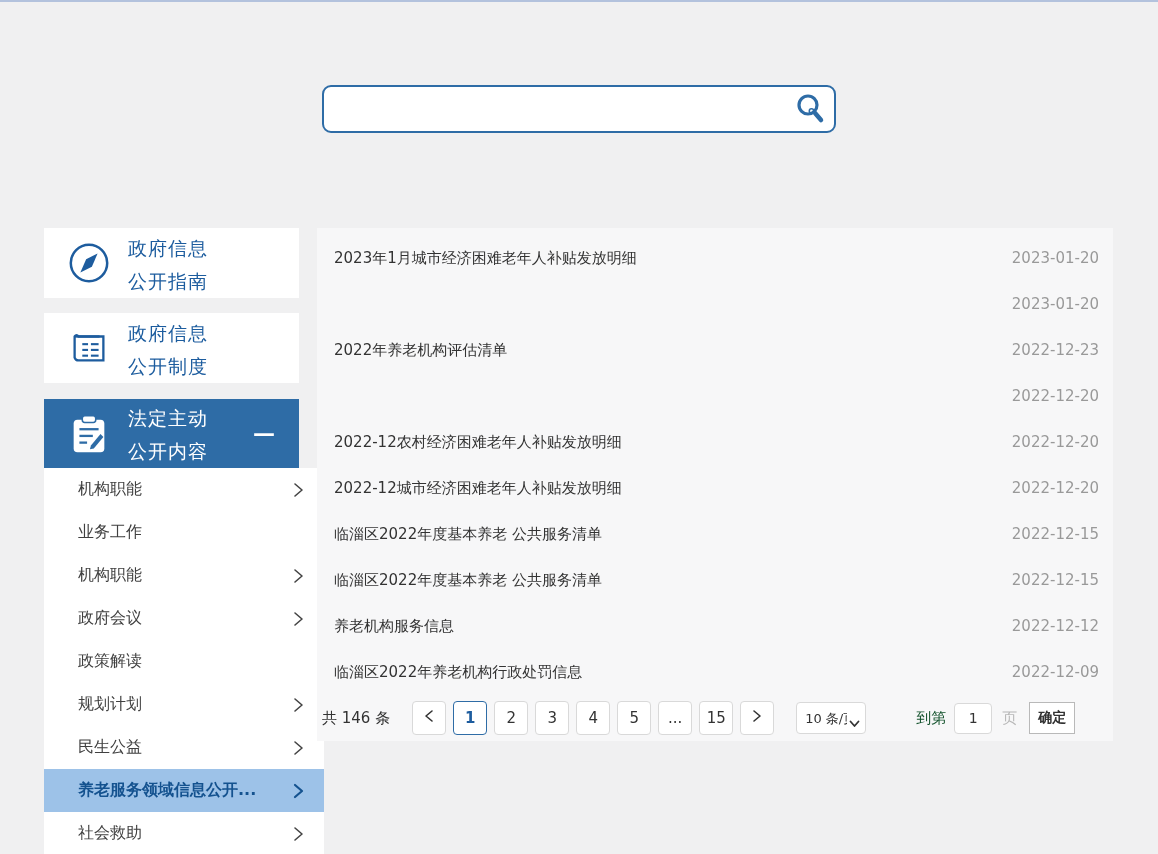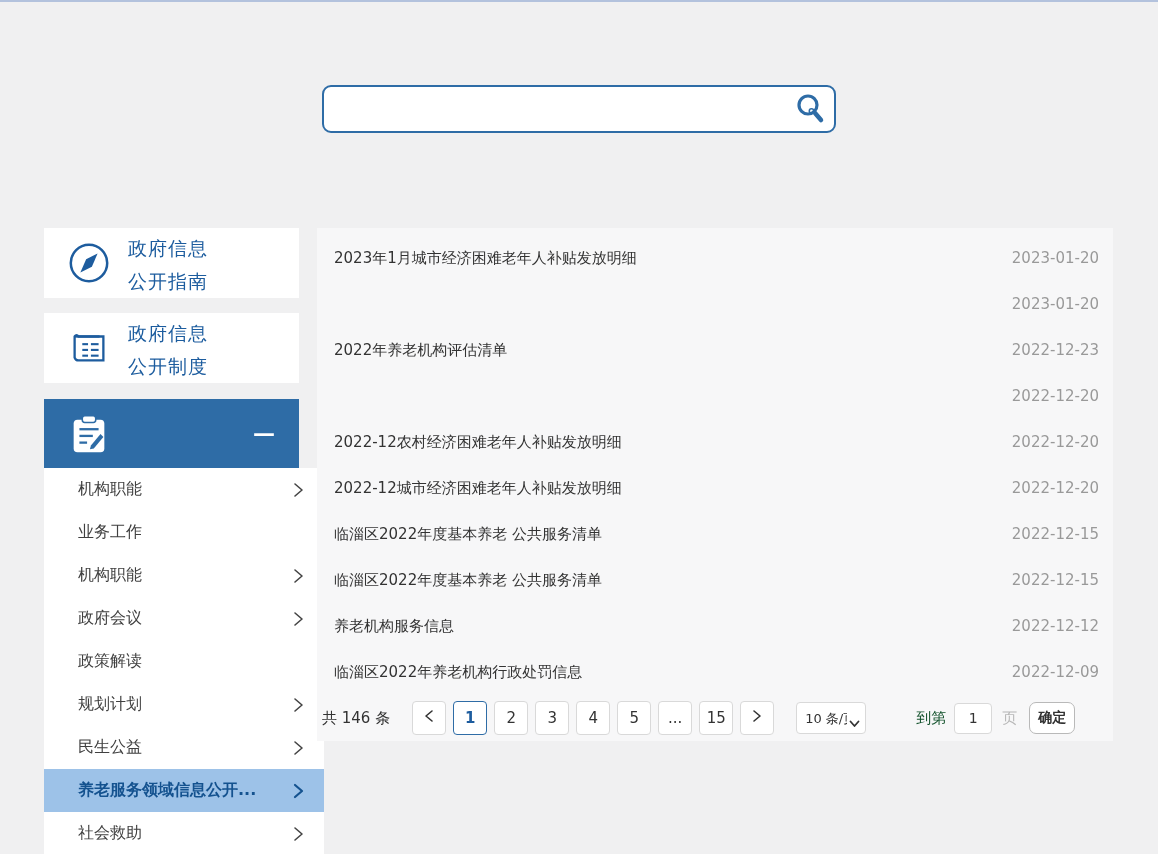--- a/index.html
+++ b/index.html
@@ -81,21 +81,21 @@
     appearance:none; -webkit-appearance:none; outline:none; font-family:inherit;
   }
   .select-caret { position:absolute; right:6px; top:11px; pointer-events:none; }
   .goto-prefix { margin-left:50px; color:#14532d; font-size:15px; }
   .goto-input {
     margin-left:8px; width:38px; height:31px; border:1px solid #d9d9d9; border-radius:4px;
     text-align:center; font-size:14px; color:#333; background:#fff; outline:none; font-family:inherit;
   }
   .goto-suffix { margin-left:10px; color:#b8b8b8; font-size:15px; }
   .confirm-btn {
-    margin-left:12px; width:46px; height:32px; border:1px solid #b9b9b9; border-radius:7px;
+    margin-left:12px; width:46px; height:32px; border:1px solid #b9b9b9; border-radius:0;
     background:#fff; font-size:14px; font-weight:600; color:#333; cursor:pointer; font-family:inherit;
   }
 </style>
 </head>
 <body>
 
 <div class="page">
   <div class="top-line"></div>
 
   <div class="search-wrap">
@@ -147,20 +147,24 @@
     <span class="blk-icon">
       <svg width="46" height="46" viewBox="0 0 48 48">
         <rect x="8" y="9" width="32" height="34" rx="4" fill="#fff"></rect>
         <rect x="17" y="5" width="14" height="7" rx="2.5" fill="#fff" stroke="#2e6ca6" stroke-width="1.6"></rect>
         <line x1="14" y1="19" x2="34" y2="19" stroke="#2e6ca6" stroke-width="2.4"></line>
         <line x1="14" y1="26" x2="28" y2="26" stroke="#2e6ca6" stroke-width="2.4"></line>
         <line x1="14" y1="33" x2="22" y2="33" stroke="#2e6ca6" stroke-width="2.4"></line>
         <path d="M26 36 L36 24 L39 27 L29 39 L25 40 Z" fill="#2e6ca6"></path>
       </svg>
     </span>
+    <div class="blk-text">
+      <div class="line">法定主动</div>
+      <div class="line">公开内容</div>
+    </div>
     <span class="collapse-ind">—</span>
   </div>
 
   <div class="submenu">
 
       <div class="menu-item">
         <span class="menu-label">机构职能</span>
         <span class="menu-chevron">
           <svg width="11" height="16" viewBox="0 0 11 16">
             <polyline points="2,2 9,8 2,14" fill="none" stroke="#444" stroke-width="1.6" stroke-linecap="round" stroke-linejoin="round"></polyline>

